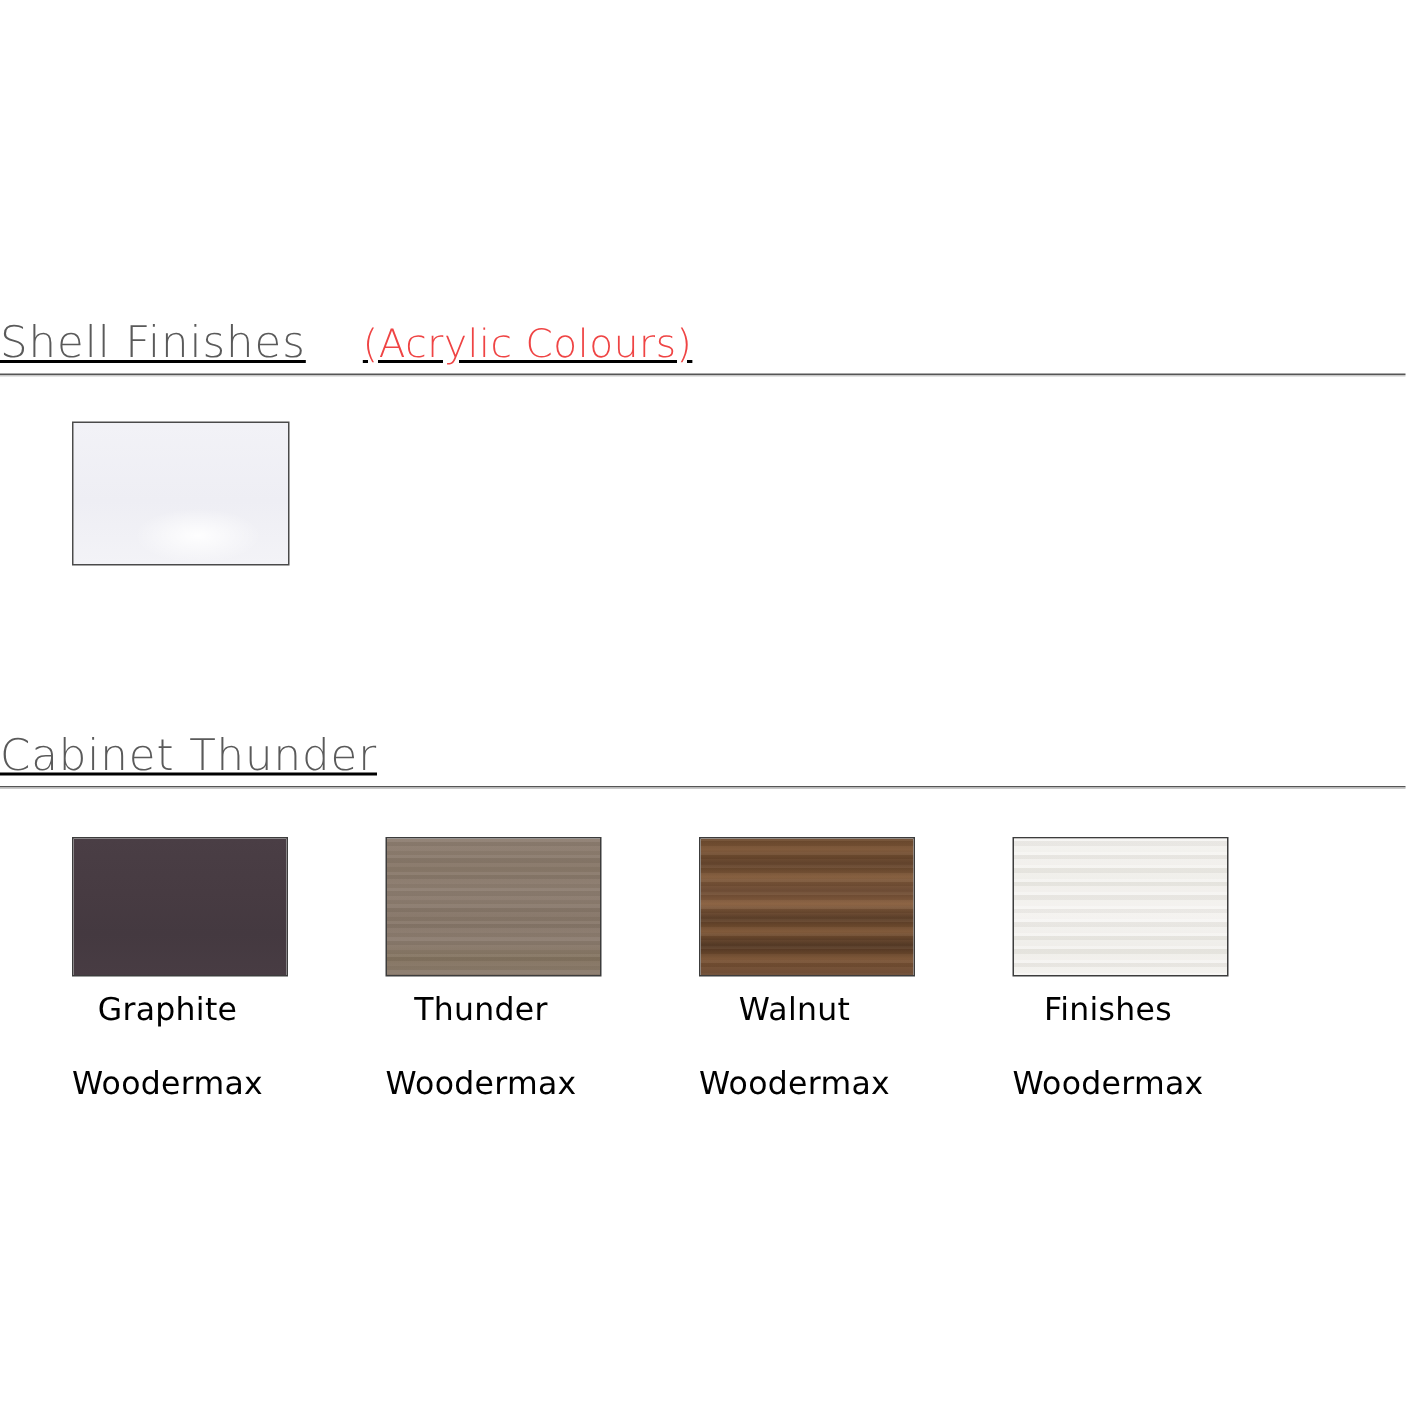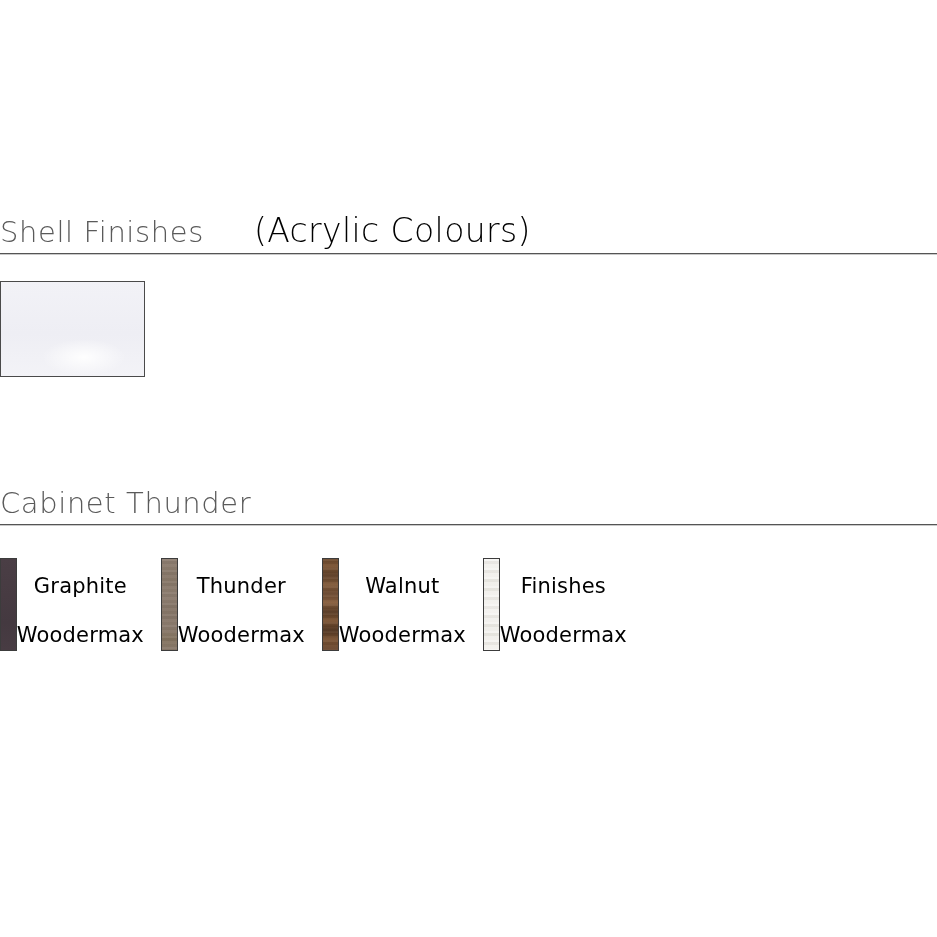--- a/index.html
+++ b/index.html
@@ -21,66 +21,68 @@
     width: 937px;
     height: 937px;
     background: #ffffff;
   }
 
   
   .section {
     position: absolute;
     left: 0;
     width: 783px;
+    text-decoration: underline;
   }
   .section-heading {
     display: flex;
     align-items: baseline;
     padding: 0 0 6px 0;
     white-space: nowrap;
   }
   .heading-main {
     font-family: "DejaVu Sans", sans-serif;
     font-weight: 300;
     font-size: 29px;
     letter-spacing: 0.6px;
     color: #5a5a5a;
     line-height: 1;
     transform: scaleX(1.0);
     transform-origin: left center;
   }
   .heading-sub {
     font-family: "DejaVu Sans", sans-serif;
     font-weight: 300;
-    font-size: 33px;
+    font-size: 26px;
     letter-spacing: 0.4px;
-    color: #000000;
+    color: #ef4444;
     line-height: 1;
-    margin-left: 50px;
+    margin-left: 38px;
   }
   .rule {
     width: 937px;
     height: 0;
     border-top: 1px solid #555555;
     border-bottom: 1px solid #c9c9c9;
   }
 
   
   .swatch-row {
     position: absolute;
     left: 0;
     display: flex;
     align-items: flex-start;
   }
   .swatch-cell {
     width: 144px;
     margin-right: 17px;
     display: flex;
-    flex-direction: row;
-    align-items: flex-end;
+    flex-direction: column;
+    align-items: flex-start;
+    padding-left: 48px;
   }
   .swatch-cell:last-child { margin-right: 0; }
 
   .swatch {
     width: 144px;
     height: 93px;
     box-sizing: border-box;
     border: 1px solid #3c3c3c;
     position: relative;
     overflow: hidden;

